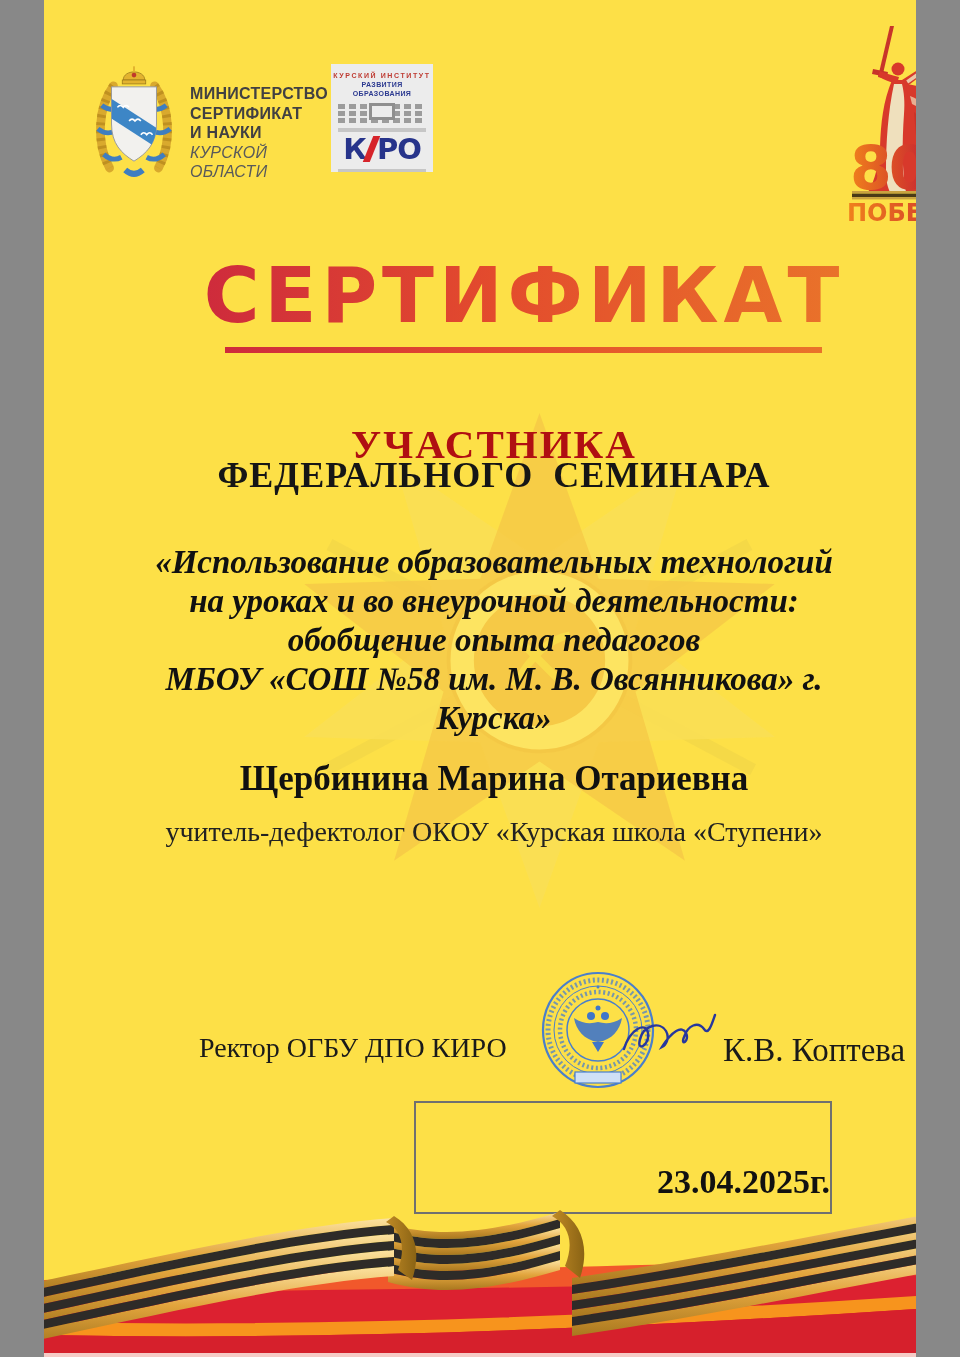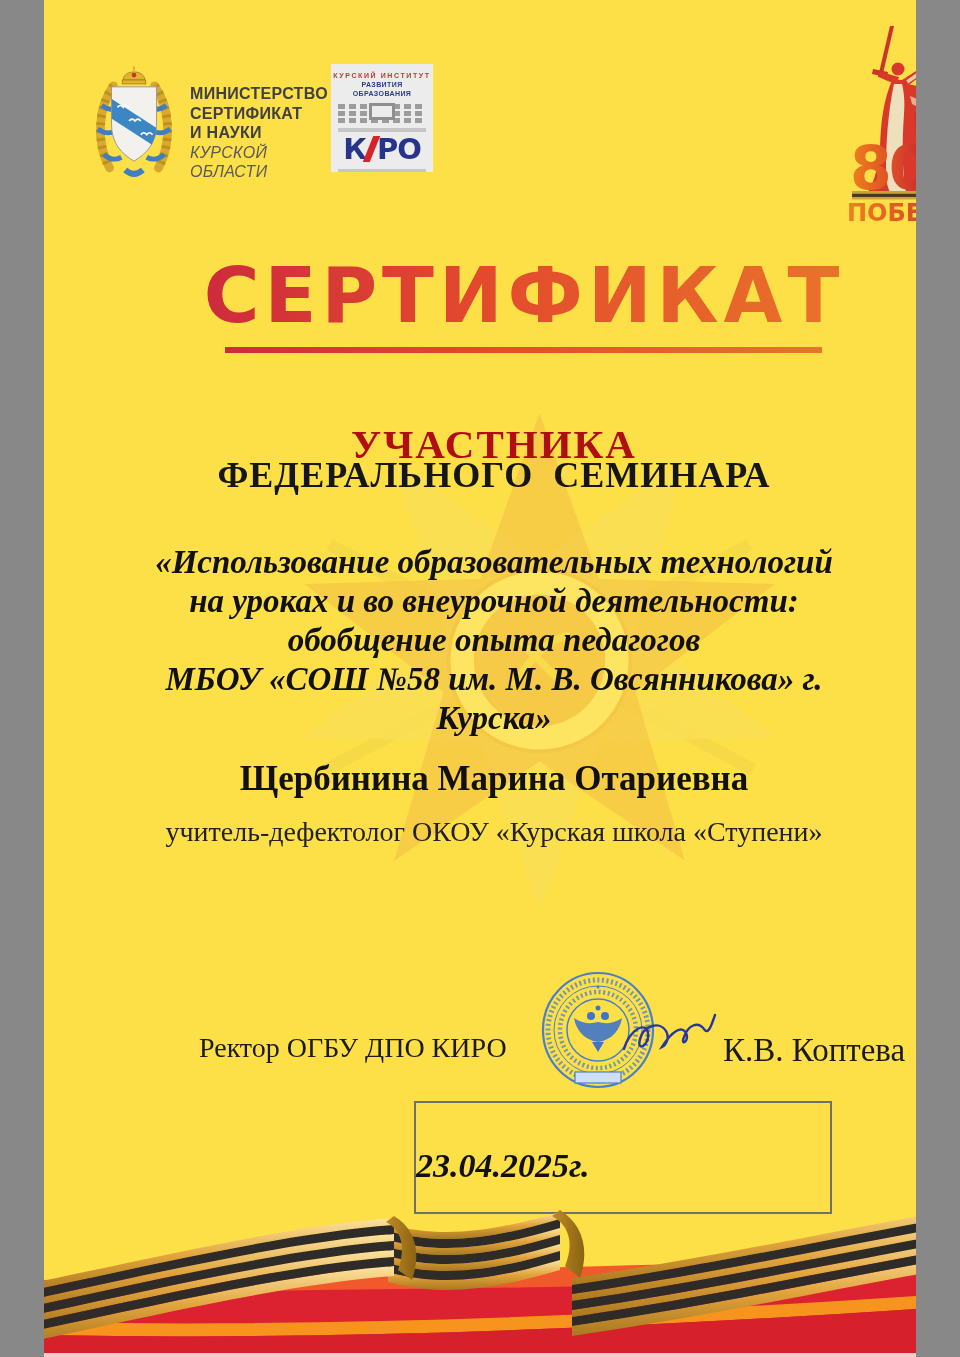--- a/index.html
+++ b/index.html
@@ -32,21 +32,21 @@
   .recipient-type{top:420px;font-size:41px;font-weight:700;color:#B00F12;letter-spacing:2px;}
   .event-name{top:454px;font-size:36px;font-weight:700;color:#161616;letter-spacing:1px;white-space:pre;}
   .topic{top:543px;font-size:33px;line-height:39px;font-weight:700;font-style:italic;color:#111;}
   .recipient-name{top:759px;font-size:35px;font-weight:700;color:#111;}
   .recipient-role{top:816px;font-size:28px;color:#222;text-align:center;}
 
   .signer-title{left:155px;top:1032px;font-size:28px;color:#1a1a1a;}
   .signer-name{left:679px;top:1032px;font-size:33px;color:#1a1a1a;}
 
   .date-box{left:370px;top:1101px;width:418px;height:113px;border:2px solid #707070;box-sizing:border-box;}
-  .date-value{margin-top:44px;text-align:left;font-size:34px;font-weight:700;color:#111;font-style:italic;}
+  .date-value{margin-top:60px;text-align:right;font-size:34px;font-weight:700;color:#111;}
 
   .watermark{left:243px;top:408px;opacity:.15;}
 </style>
 </head>
 <body>
 
 <div class="page">
 
   <svg class="abs" style="left:46px;top:66px" width="88" height="116" viewBox="0 0 90 118">
     <path d="M24,20 C8,42 6,78 20,104" stroke="#D9A92D" stroke-width="9" fill="none" stroke-linecap="round"></path>

